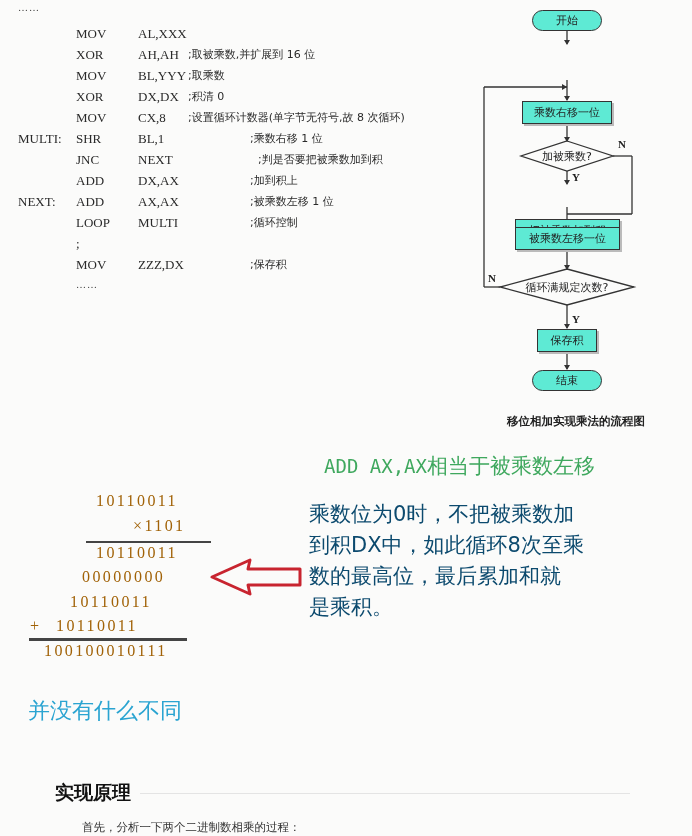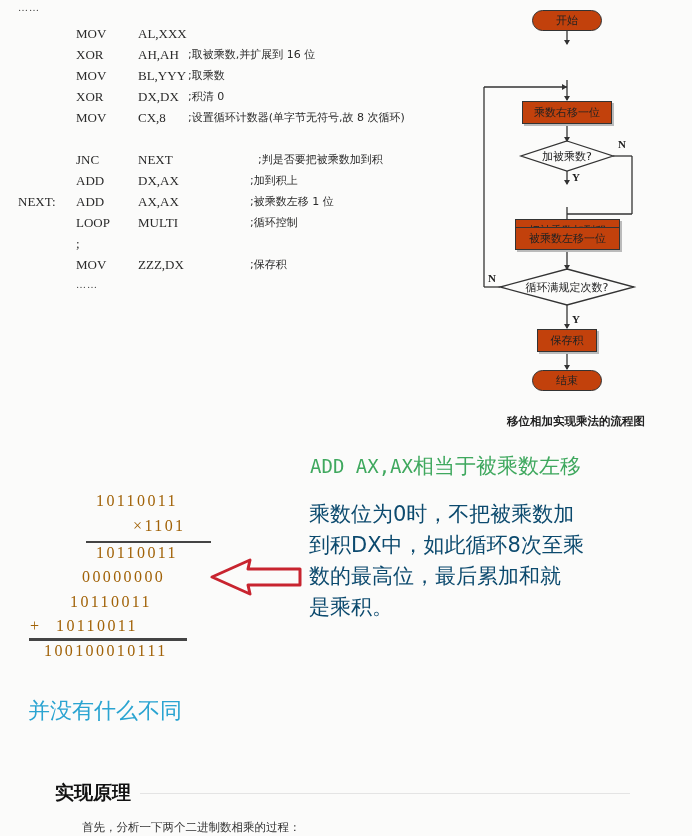--- a/index.html
+++ b/index.html
@@ -13,21 +13,21 @@
   
   .asm { font-family:"Liberation Serif", serif; font-size:13px; color:#2a2a2a; white-space:nowrap; }
   .asm .lbl { position:absolute; left:18px; }
   .asm .op  { position:absolute; left:76px; }
   .asm .arg { position:absolute; left:138px; }
   .asm .cmt { position:absolute; font-family:"DejaVu Sans", sans-serif; font-size:11px; }
   .dots { font-size:10px; letter-spacing:1px; color:#333; }
 
   
   .fc-box {
-    position:absolute; border:1.5px solid #333; background:#c2410c;
+    position:absolute; border:1.5px solid #333; background:#5eead4;
     font-family:"DejaVu Sans", sans-serif; font-size:11px; color:#222;
     display:flex; align-items:center; justify-content:center; text-align:center;
     box-shadow:2px 2px 0 #bbb; line-height:16px; box-sizing:border-box;
   }
   .fc-term { border-radius:14px; box-shadow:none; }
   .fc-text { position:absolute; font-family:"DejaVu Sans", sans-serif; font-size:11px; color:#222; text-align:center; }
   .fc-yn { position:absolute; font-family:"Liberation Serif", serif; font-weight:bold; font-size:11px; color:#222; }
   .caption { font-family:"DejaVu Sans", sans-serif; font-size:11.5px; color:#222; font-weight:bold; }
 
   
@@ -70,20 +70,26 @@
     <span class="lbl"></span>
     <span class="op">XOR</span>
     <span class="arg">DX,DX</span>
     <span class="cmt" style="left:188px;">;积清 0</span>
   </div>
   <div class="abs" style="top:110px;left:0;width:470px;height:18px;">
     <span class="lbl"></span>
     <span class="op">MOV</span>
     <span class="arg">CX,8</span>
     <span class="cmt" style="left:188px;">;设置循环计数器(单字节无符号,故 8 次循环)</span>
+  </div>
+  <div class="abs" style="top:131px;left:0;width:470px;height:18px;">
+    <span class="lbl">MULTI:</span>
+    <span class="op">SHR</span>
+    <span class="arg">BL,1</span>
+    <span class="cmt" style="left:250px;">;乘数右移 1 位</span>
   </div>
   <div class="abs" style="top:152px;left:0;width:470px;height:18px;">
     <span class="lbl"></span>
     <span class="op">JNC</span>
     <span class="arg">NEXT</span>
     <span class="cmt" style="left:258px;">;判是否要把被乘数加到积</span>
   </div>
   <div class="abs" style="top:173px;left:0;width:470px;height:18px;">
     <span class="lbl"></span>
     <span class="op">ADD</span>
@@ -189,21 +195,21 @@
   <div class="bin" style="left:30px;top:137px;">+</div>
   <div class="bin" style="left:56px;top:137px;">10110011</div>
   <div class="rule" style="left:29px;top:158px;width:158px;height:2.5px;"></div>
   <div class="bin" style="left:44px;top:162px;">100100010111</div>
 </div>
 
 <svg class="abs" width="100" height="40" style="left:208px;top:557px;">
   <polygon points="4,20 42,3 40,12 92,12 92,28 40,28 42,37" fill="none" stroke="#c8242f" stroke-width="3" stroke-linejoin="round"></polygon>
 </svg>
 
-<div class="abs green" style="left:310px;top:452px;white-space:nowrap;">
+<div class="abs green" style="left:324px;top:452px;white-space:nowrap;">
   <span>ADD AX,AX</span><span class="cjk">相当于被乘数左移</span>
 </div>
 
 <div class="abs red" style="left:309px;top:499px;white-space:nowrap;">
   <div>乘数位为0时，不把被乘数加</div>
   <div>到积DX中，如此循环8次至乘</div>
   <div>数的最高位，最后累加和就</div>
   <div>是乘积。</div>
 </div>
 

